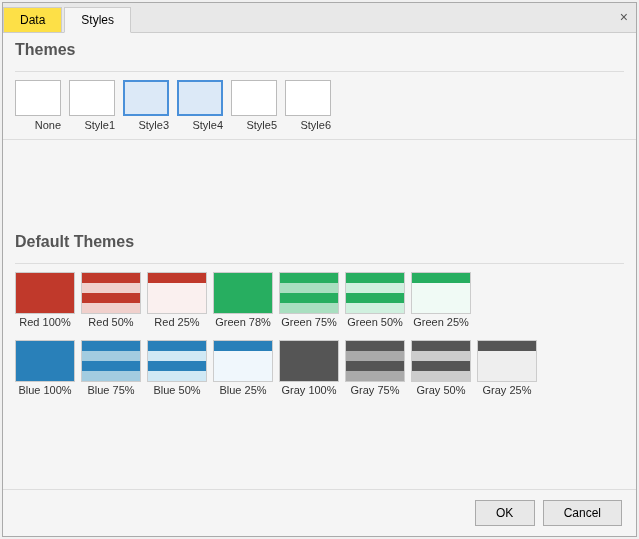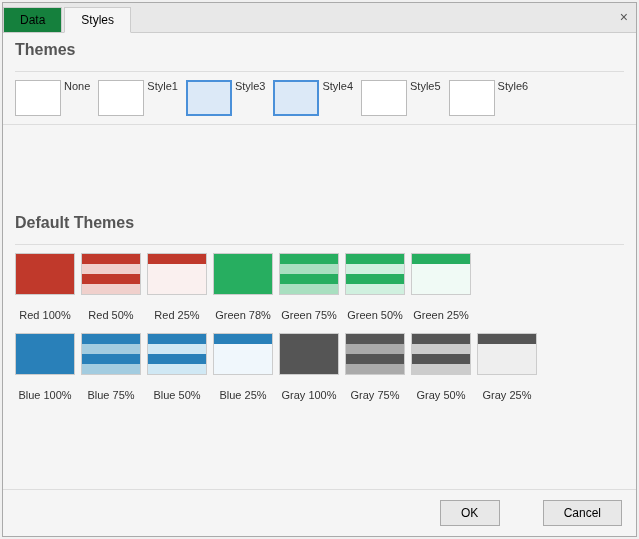--- a/index.html
+++ b/index.html
@@ -25,21 +25,21 @@
       display: flex;
       background: #e8e8e8;
       border-bottom: 1px solid #ccc;
       align-items: flex-end;
       padding-top: 4px;
       position: relative;
     }
     .tab {
       padding: 5px 16px;
       border: 1px solid #ccc;
-      background: #15803d;
+      background: #fde047;
       cursor: pointer;
       font-size: 12px;
       margin-right: 2px;
       border-bottom: none;
     }
     .tab.active {
       background: #f5f5f5;
       border-bottom: 1px solid #f5f5f5;
       margin-bottom: -1px;
       z-index: 1;
@@ -73,21 +73,22 @@
       background: #f5f5f5;
       border-bottom: 1px solid #ddd;
     }
     .theme-row {
       display: flex;
       gap: 8px;
       flex-wrap: wrap;
     }
     .theme-item {
       display: flex;
-      align-items: flex-start;
+      flex-direction: column;
+      align-items: flex-end;
       cursor: pointer;
       gap: 3px;
     }
     .theme-box {
       width: 46px;
       height: 36px;
       border: 1px solid #bbb;
       background: #fff;
     }
     .theme-box.selected {
@@ -109,21 +110,21 @@
     }
     .color-row {
       display: flex;
       gap: 6px;
     }
     .color-item {
       display: flex;
       flex-direction: column;
       align-items: center;
       cursor: pointer;
-      gap: 14px;
+      gap: 2px;
     }
     .color-box {
       width: 60px;
       height: 42px;
       border: 1px solid #ccc;
       background: #fff;
       overflow: hidden;
       display: flex;
       flex-direction: column;
     }
@@ -226,21 +227,20 @@
       border-top: 1px solid #ddd;
       background: #f5f5f5;
     }
     .btn {
       padding: 5px 20px;
       font-size: 12px;
       border: 1px solid #aaa;
       background: #e8e8e8;
       cursor: pointer;
       min-width: 60px;
-      margin-left: 35px;
     }
   </style>
 </head>
 <body>
 
 <div class="dialog">
 
   <div class="tab-bar">
     <div class="tab">Data</div>
     <div class="tab active">Styles</div>

